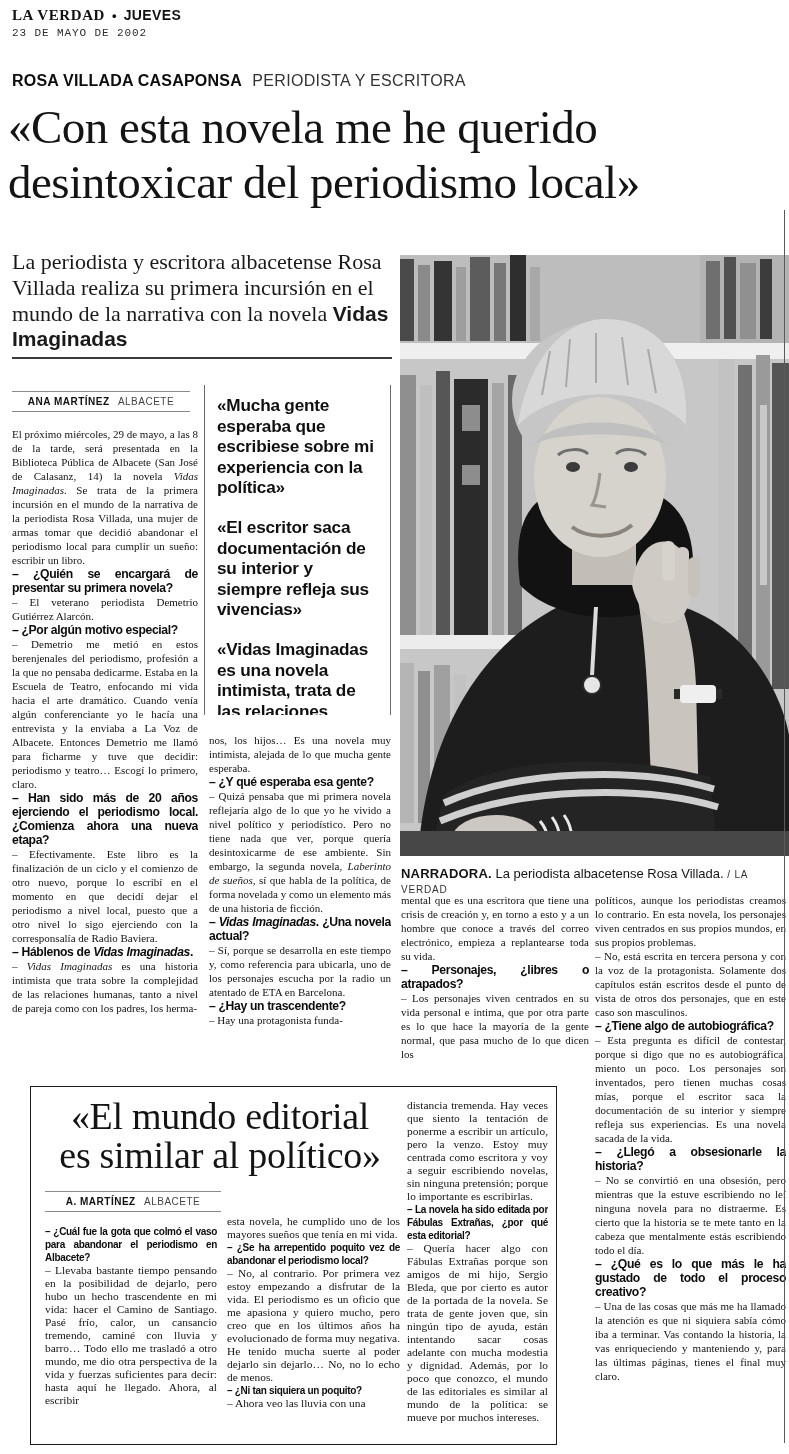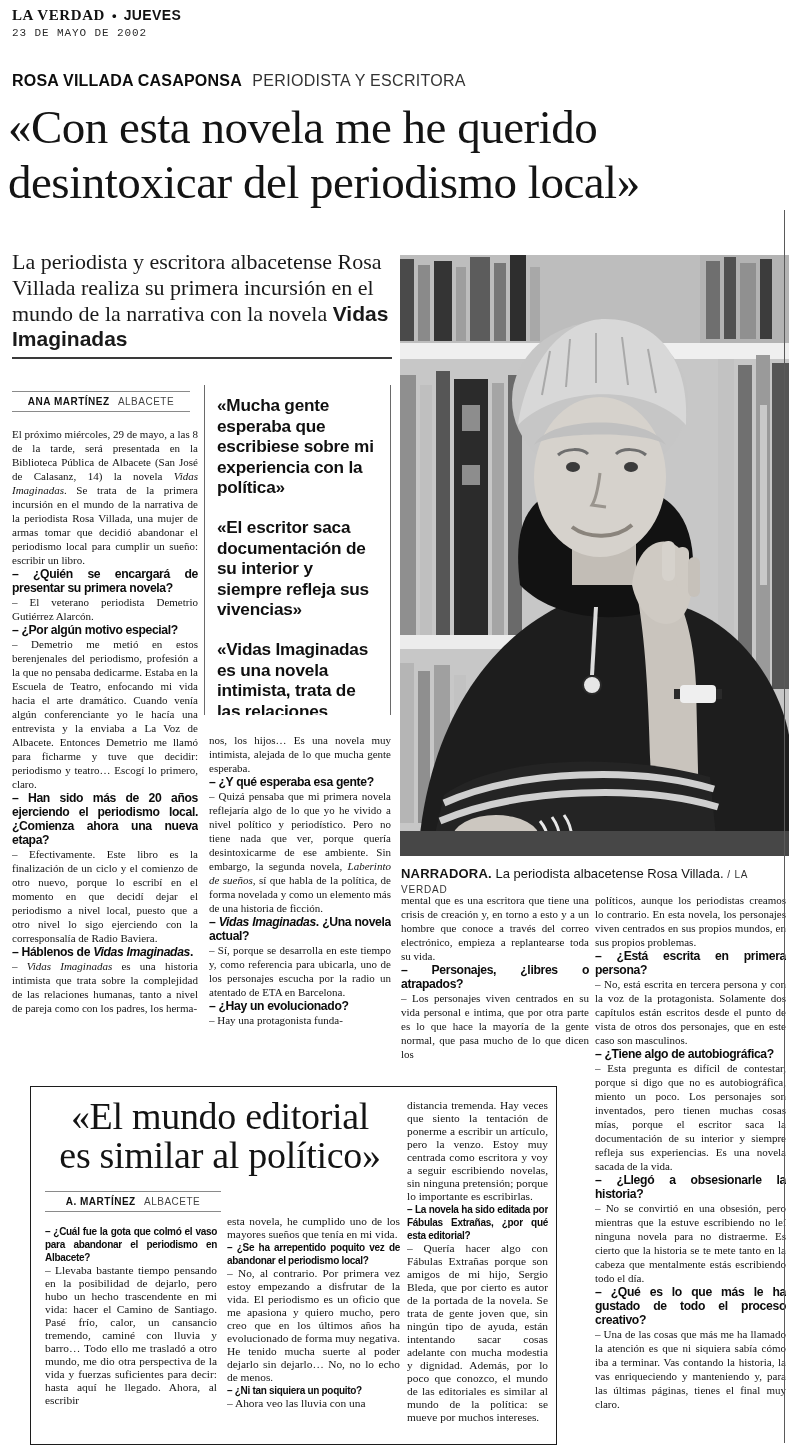--- a/index.html
+++ b/index.html
@@ -223,31 +223,30 @@
       <p class="a"><span>– Efectivamente. Este libro es la finalización de un ciclo y el comienzo de otro nuevo, porque lo escribí en el momento en que decidí dejar el periodismo a nivel local, puesto que a otro nivel lo sigo ejerciendo con la corresponsalía de Radio Baviera.</span></p>
       <p class="q"><span>– Háblenos de </span><span class="mk">Vidas Imaginadas</span><span>.</span></p>
       <p class="a"><span>– </span><span class="mk">Vidas Imaginadas</span><span> es una historia intimista que trata sobre la complejidad de las relaciones humanas, tanto a nivel de pareja como con los padres, los herma-</span></p>
     </div>
   <div class="col col2">
       <p class="a"><span>nos, los hijos… Es una novela muy intimista, alejada de lo que mucha gente esperaba.</span></p>
       <p class="q"><span>– ¿Y qué esperaba esa gente?</span></p>
       <p class="a"><span>– Quizá pensaba que mi primera novela reflejaría algo de lo que yo he vivido a nivel político y periodístico. Pero no tiene nada que ver, porque quería desintoxicarme de ese ambiente. Sin embargo, la segunda novela, </span><span class="mk">Laberinto de sueños</span><span>, sí que habla de la política, de forma novelada y como un elemento más de una historia de ficción.</span></p>
       <p class="q"><span>– </span><span class="mk">Vidas Imaginadas</span><span>. ¿Una novela actual?</span></p>
       <p class="a"><span>– Sí, porque se desarrolla en este tiempo y, como referencia para ubicarla, uno de los personajes escucha por la radio un atentado de ETA en Barcelona.</span></p>
-      <p class="q"><span>– ¿Hay un evolucionado?</span></p>
+      <p class="q"><span>– ¿Hay un trascendente?</span></p>
       <p class="a"><span>– Hay una protagonista funda-</span></p>
     </div>
   <div class="col col3">
       <p class="a"><span>mental que es una escritora que tiene una crisis de creación y, en torno a esto y a un hombre que conoce a través del correo electrónico, empieza a replantearse toda su vida.</span></p>
       <p class="q"><span>– Personajes, ¿libres o atrapados?</span></p>
       <p class="a"><span>– Los personajes viven centrados en su vida personal e intima, que por otra parte es lo que hace la mayoría de la gente normal, que pasa mucho de lo que dicen los</span></p>
     </div>
   <div class="col col4">
       <p class="a"><span>políticos, aunque los periodistas creamos lo contrario. En esta novela, los personajes viven centrados en sus propios mundos, en sus propios problemas.</span></p>
-      <p class="q"><span>– ¿Está escrita en primera persona?</span></p>
       <p class="a"><span>– No, está escrita en tercera persona y con la voz de la protagonista. Solamente dos capítulos están escritos desde el punto de vista de otros dos personajes, que en este caso son masculinos.</span></p>
       <p class="q"><span>– ¿Tiene algo de autobiográfica?</span></p>
       <p class="a"><span>– Esta pregunta es difícil de contestar, porque si digo que no es autobiográfica, miento un poco. Los personajes son inventados, pero tienen muchas cosas mías, porque el escritor saca la documentación de su interior y siempre refleja sus experiencias. Es una novela sacada de la vida.</span></p>
       <p class="q"><span>– ¿Llegó a obsesionarle la historia?</span></p>
       <p class="a"><span>– No se convirtió en una obsesión, pero mientras que la estuve escribiendo no leí ninguna novela para no distraerme. Es cierto que la historia se te mete tanto en la cabeza que mentalmente estás escribiendo todo el día.</span></p>
       <p class="q"><span>– ¿Qué es lo que más le ha gustado de todo el proceso creativo?</span></p>
       <p class="a"><span>– Una de las cosas que más me ha llamado la atención es que ni siquiera sabía cómo iba a terminar. Vas contando la historia, la vas enriqueciendo y manteniendo y, para las últimas páginas, tienes el final muy claro.</span></p>
     </div>
 
   <div class="vrule vrule-right"></div>

